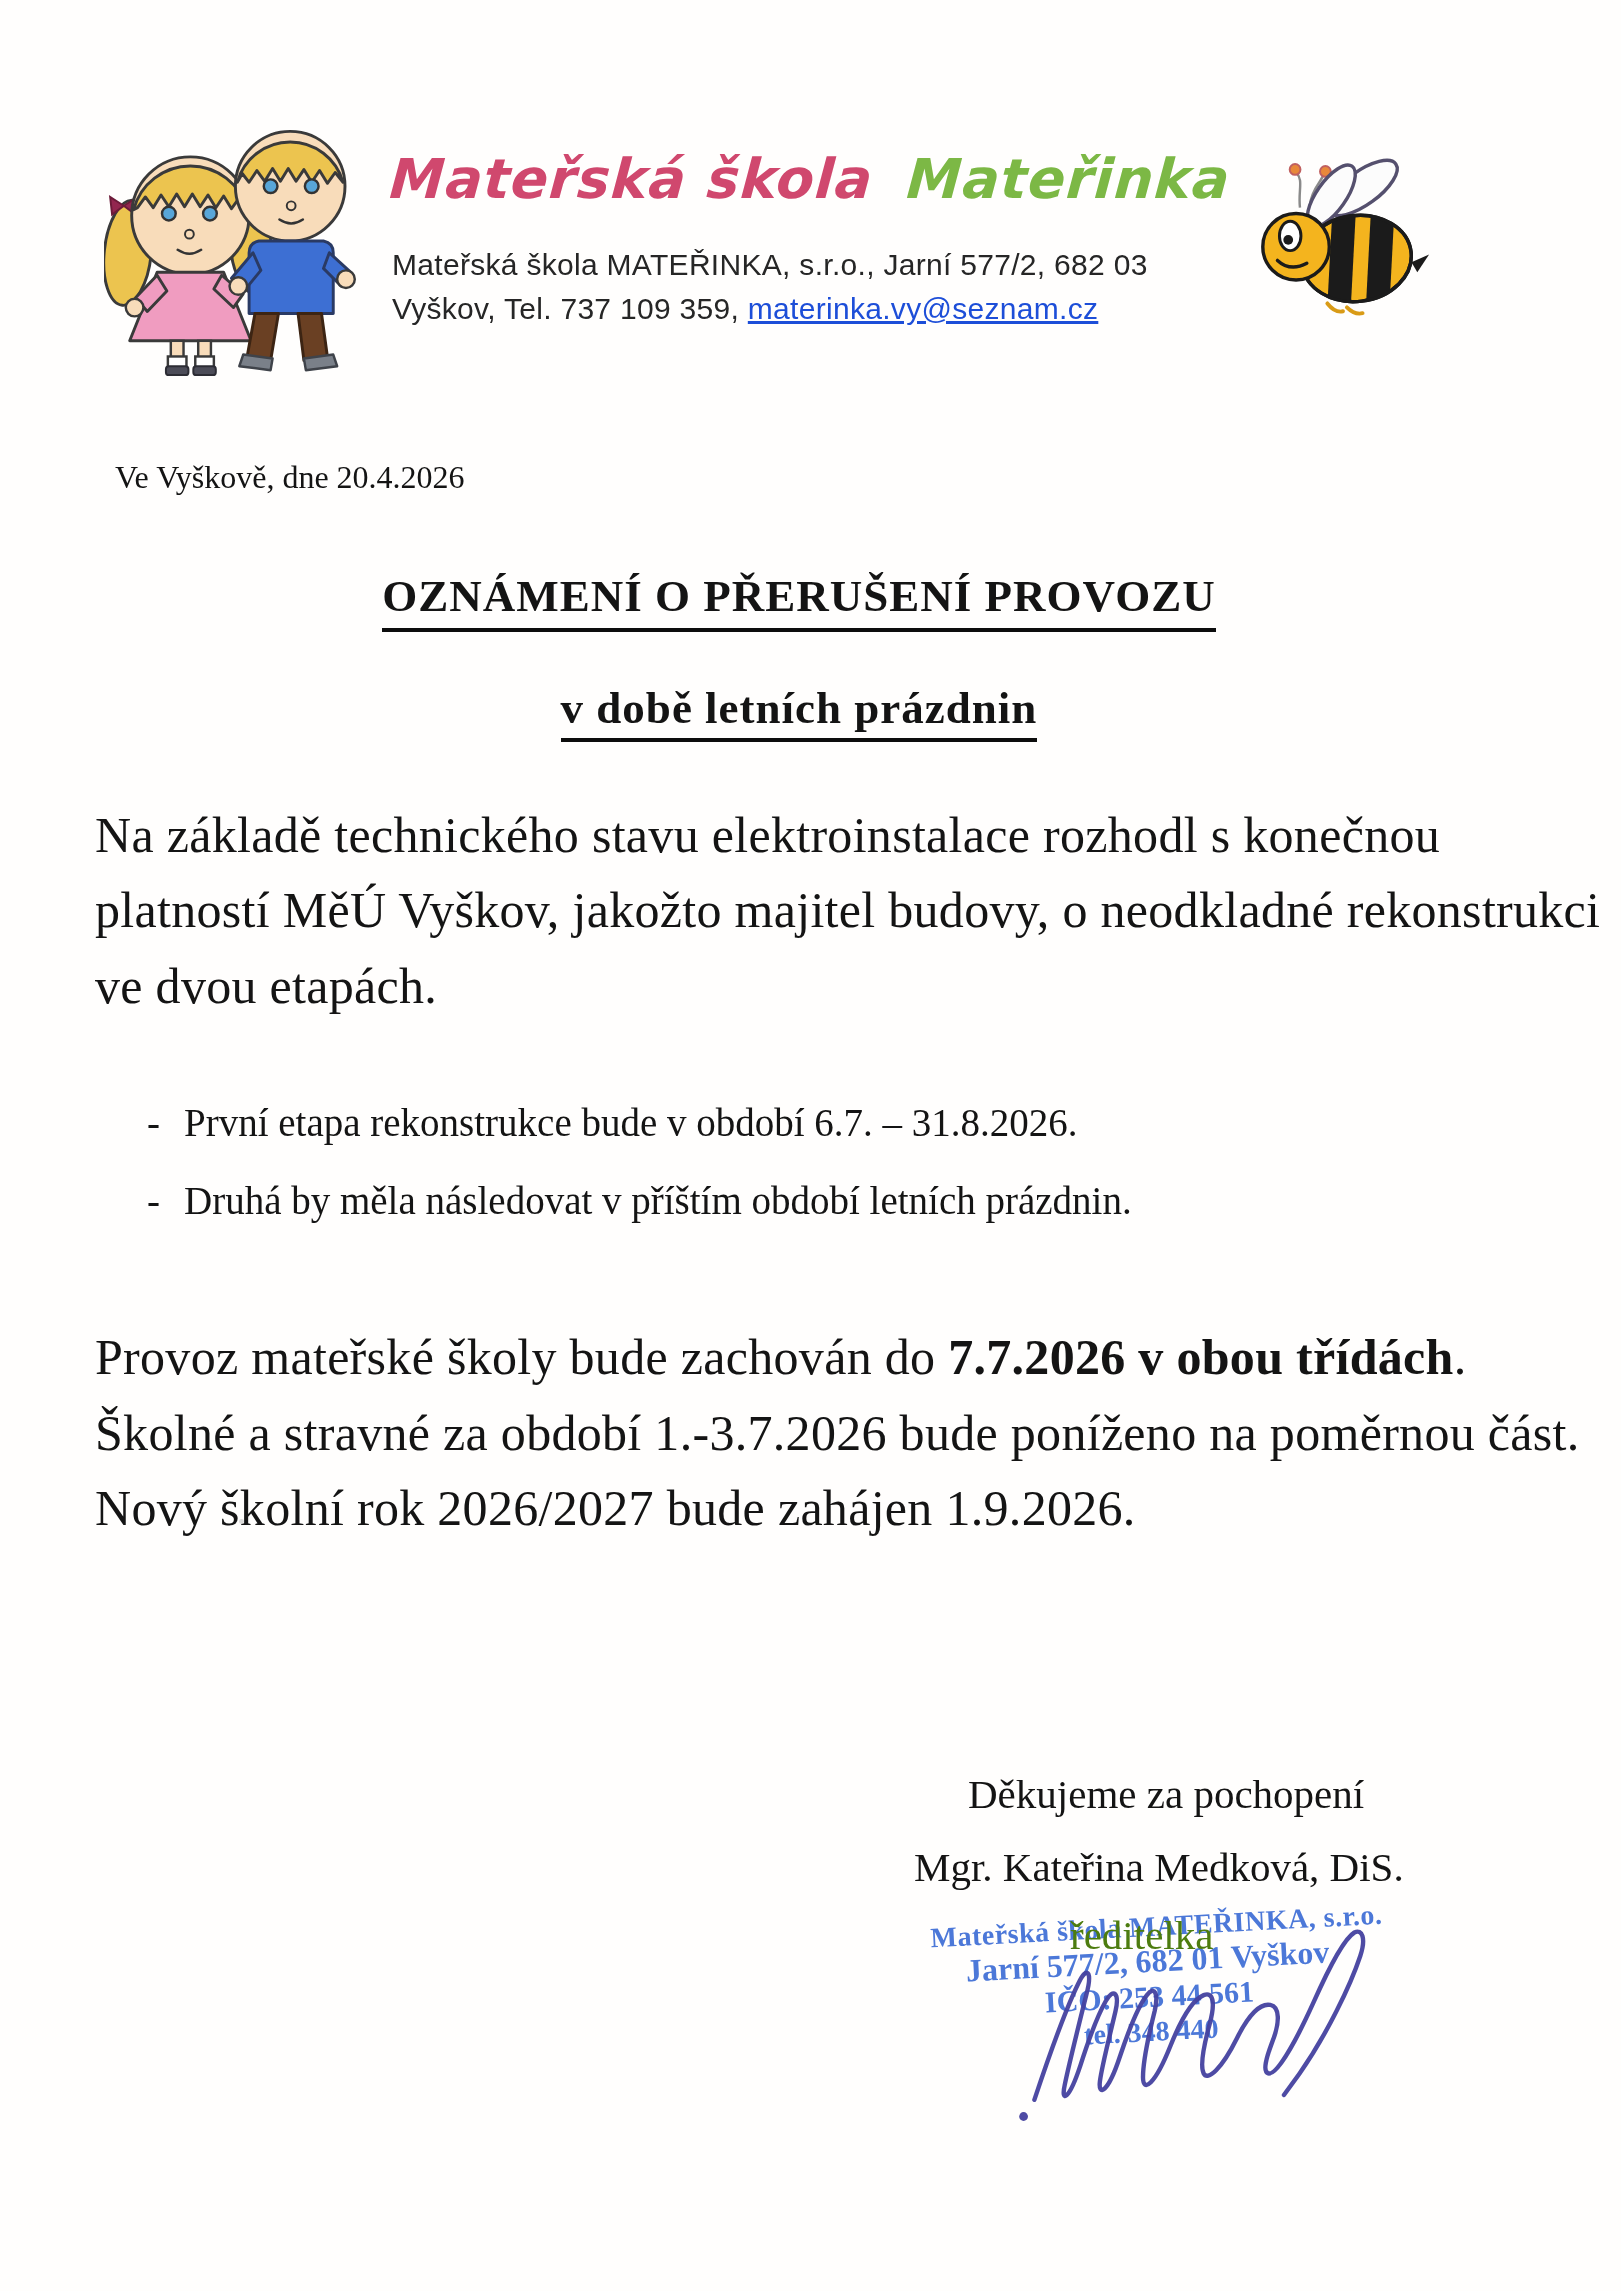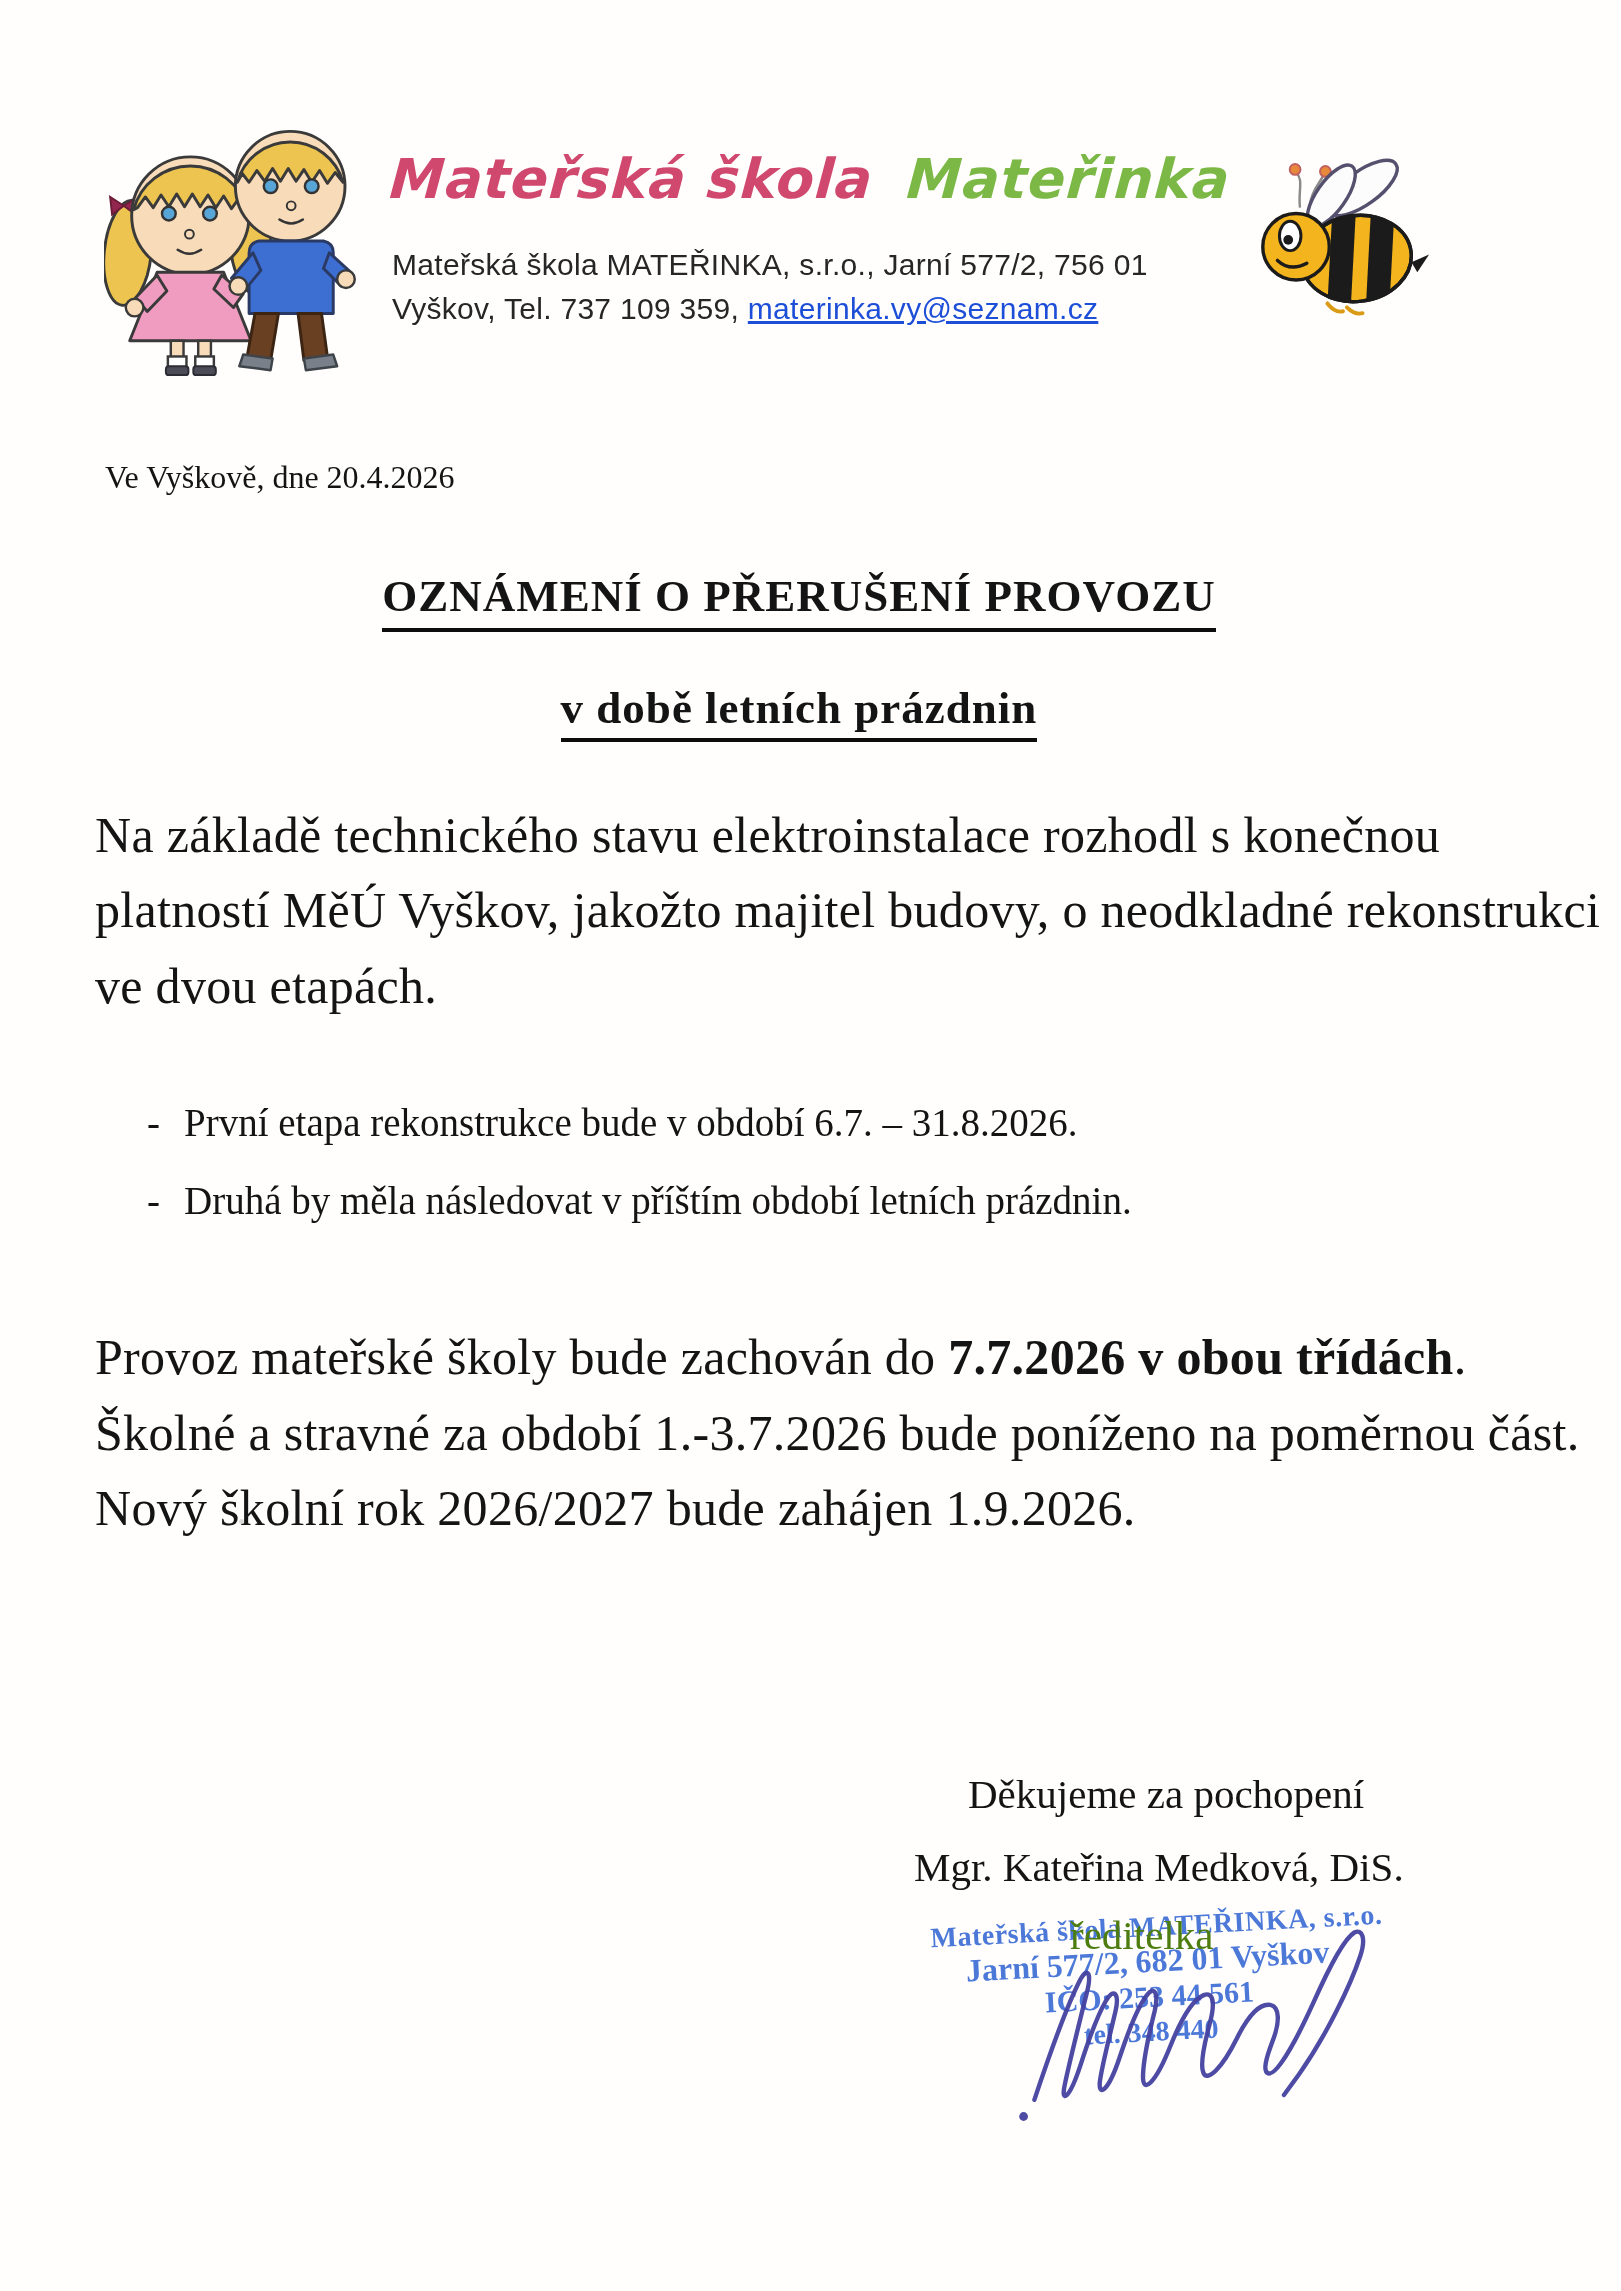--- a/index.html
+++ b/index.html
@@ -25,21 +25,21 @@
   .contact{
     position:absolute;left:392px;top:243px;width:823px;
     font-family:"Liberation Sans", sans-serif;
     font-size:30px;line-height:44px;color:#262626;
     letter-spacing:0.3px;
   }
   .email-link{color:#1d4ed8;text-decoration:underline;cursor:pointer;}
   .bee{position:absolute;left:1247px;top:145px;width:192px;height:178px;}
 
   
-  .dateline{position:absolute;left:105px;top:459px;font-size:32px;text-align:center;}
+  .dateline{position:absolute;left:115px;top:459px;font-size:32px;text-align:center;}
   .headings{position:absolute;left:0;top:570px;width:1598px;text-align:center;}
   .h1{
     display:inline-block;font-size:45px;font-weight:bold;letter-spacing:1px;
     border-bottom:4.9px solid #0d0d0d;padding-bottom:5.9px;white-space:nowrap;
   }
   .h2wrap{margin-top:50px;text-align:center;}
   .h2{
     display:inline-block;font-size:45px;font-weight:bold;letter-spacing:1px;
     border-bottom:4.9px solid #0d0d0d;padding-bottom:3.9px;white-space:nowrap;
   }
@@ -114,21 +114,21 @@
     <path d="M142 256 L172 260 L170 272 L138 268 Z" fill="#7a8089" stroke="#3f434a" stroke-width="2.5" stroke-linejoin="round"></path>
     <path d="M204 260 L234 256 L238 268 L206 272 Z" fill="#7a8089" stroke="#3f434a" stroke-width="2.5" stroke-linejoin="round"></path>
   </svg>
 
   <div class="brand-title">
     <span class="brand-part1">Mateřská škola</span>
     <span class="brand-part2">Mateřinka</span>
   </div>
 
   <div class="contact">
-    <div>Mateřská škola MATEŘINKA, s.r.o., Jarní 577/2, 756 01</div>
+    <div>Mateřská škola MATEŘINKA, s.r.o., Jarní 577/2, 682 03</div>
     <div><span>Vyškov, Tel. 737 109 359, </span><a class="email-link">materinka.vy@seznam.cz</a></div>
   </div>
 
   <svg class="bee" viewBox="0 0 196 182" aria-hidden="true">
     <path d="M54 64 C 52 46 58 36 50 28" fill="none" stroke="#8a8a8a" stroke-width="2.5"></path>
     <path d="M64 62 C 66 44 76 38 78 30" fill="none" stroke="#8a8a8a" stroke-width="2.5"></path>
     <circle cx="49" cy="25" r="5.5" fill="#e8883a" stroke="#c06060" stroke-width="2"></circle>
     <circle cx="80" cy="27" r="5.5" fill="#e8883a" stroke="#c06060" stroke-width="2"></circle>
     <ellipse cx="118" cy="44" rx="42" ry="17" fill="#fcfcfc" stroke="#55506e" stroke-width="3.5" transform="rotate(-36 118 44)"></ellipse>
     <ellipse cx="86" cy="52" rx="37" ry="15" fill="#fcfcfc" stroke="#55506e" stroke-width="3.5" transform="rotate(-55 86 52)"></ellipse>

